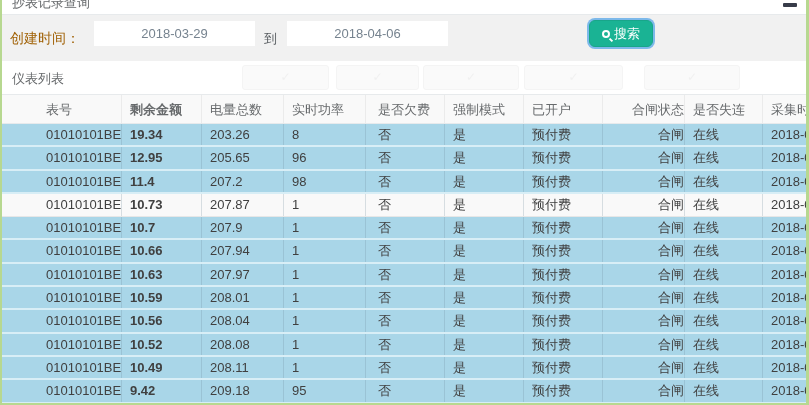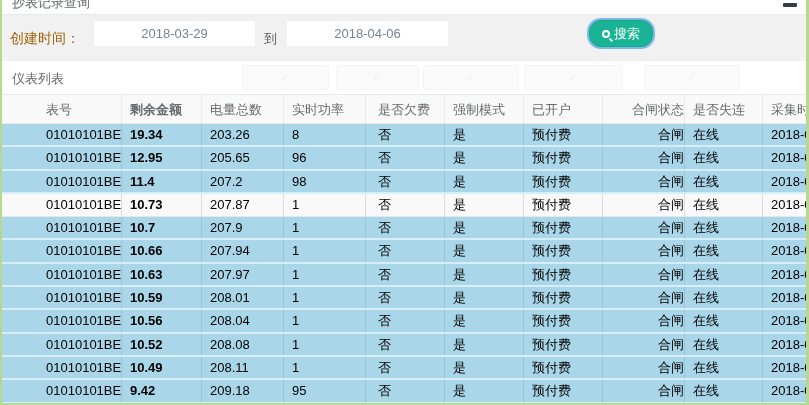--- a/index.html
+++ b/index.html
@@ -37,21 +37,21 @@
     position:absolute; top:5px; height:27px; width:163px;
     border:1px solid #f1f1f1; background:#ffffff; text-align:center;
     font-size:13px; color:#76838f; outline:none;
     font-family:"Liberation Sans","DejaVu Sans",sans-serif;
   }
   .date-start { left:91px; }
   .to-label { position:absolute; left:262px; top:15px; font-size:13px; color:#585d61; }
   .date-end { left:284px; }
   .search-btn {
     position:absolute; left:587px; top:5px; width:64px; height:27px;
-    background:#1ab394; border:1px solid #18a689; border-radius:12px;
+    background:#1ab394; border:1px solid #18a689; border-radius:6px;
     color:#ffffff; font-size:13px; cursor:pointer;
     box-shadow:0 0 0 2px #7db9ea;
     display:flex; align-items:center; justify-content:center; gap:4px;
     font-family:"Liberation Sans","DejaVu Sans",sans-serif;
   }
   .mag-icon {
     width:8px; height:8px; border:2px solid #ffffff; border-radius:50%;
     position:relative; display:inline-block; flex:0 0 auto;
   }
   .mag-icon::after {
@@ -76,21 +76,21 @@
   .thead {
     display:flex; height:30px; line-height:29px;
     background:#f9f9f9; border-top:1px solid #e7eaec; border-bottom:1px solid #e7eaec;
     color:#676a6c; font-size:13px;
   }
   .hcell { padding-left:8px; overflow:hidden; white-space:nowrap; flex:0 0 auto; }
   .hcell + .hcell { border-left:1px solid #ebebeb; }
   .tbody { overflow:hidden; }
   .trow {
     display:flex; height:23.3px; line-height:22px; font-size:13px;
-    color:#000000; background:#f9f9f9; border-bottom:1px solid #e7e7e7;
+    color:#404040; background:#f9f9f9; border-bottom:1px solid #e7e7e7;
     cursor:pointer;
   }
   .trow.sel { background:#a9d6e8; border-bottom:2px solid #d8eef6; height:23.3px; }
   .cell { padding-left:8px; overflow:hidden; white-space:nowrap; flex:0 0 auto; }
   .cell + .cell { border-left:1px solid rgba(110,140,155,0.25); }
   .c0{ width:83px;margin-left:36px; } .c1{ width:80px;font-weight:bold; } .c2{ width:82px; } .c3{ width:82px; }
   .c4{ width:79px;padding-left:12px; } .c5{ width:79px; } .c6{ width:79px; } .c7{ width:82px;text-align:right; }
   .c8{ width:78px; } .c9{ width:130px; }
 </style>
 </head>

